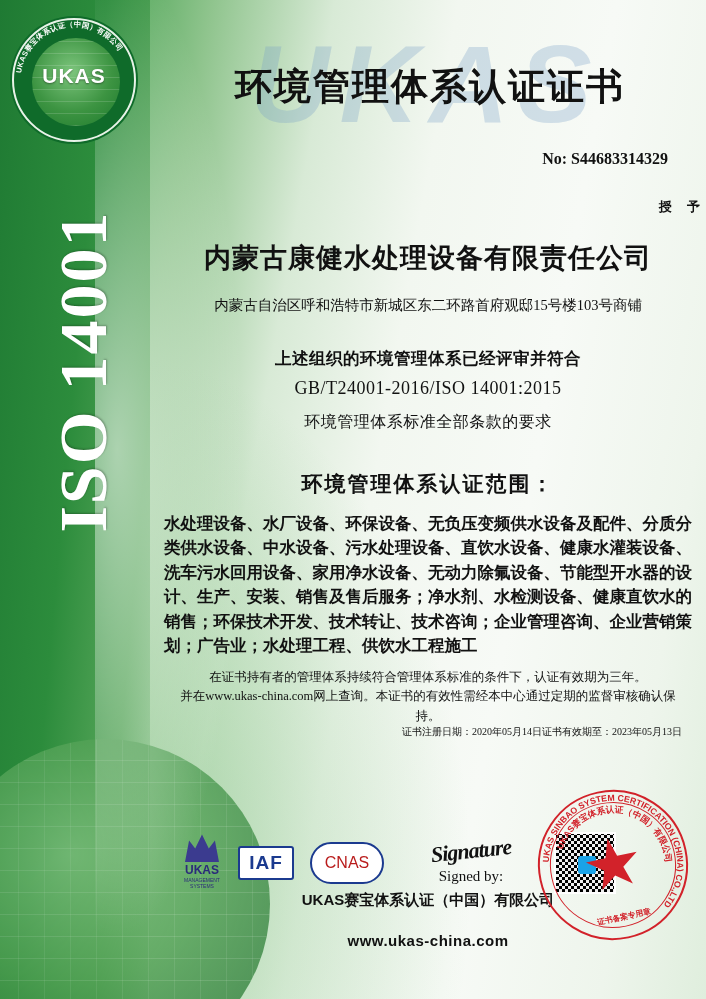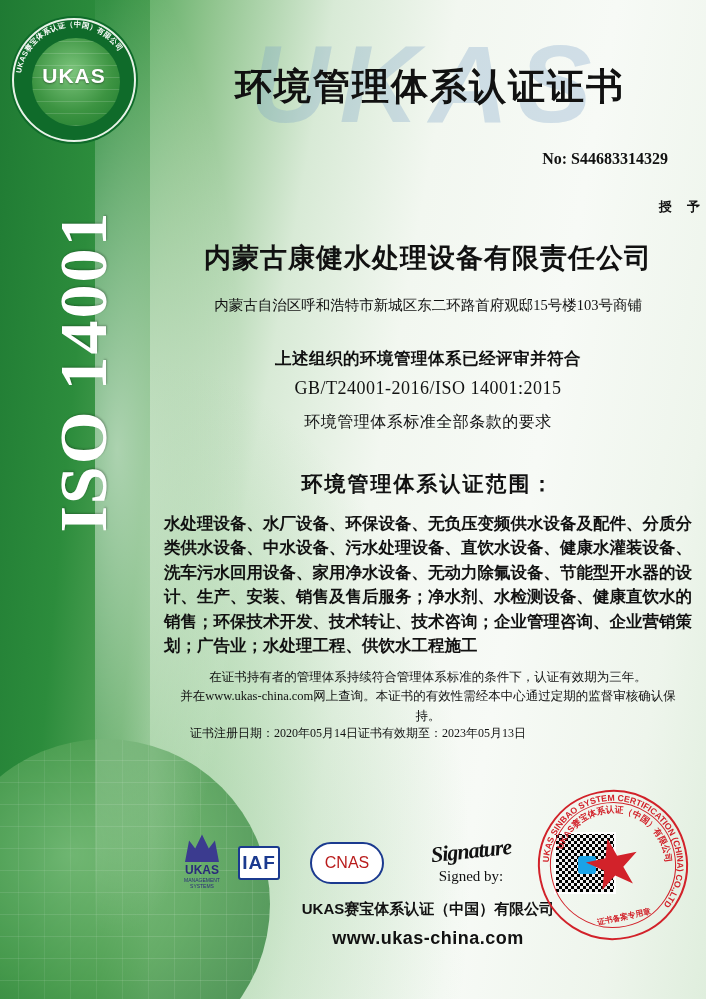--- a/index.html
+++ b/index.html
@@ -143,39 +143,39 @@
     line-height:1.48;
     text-align:justify;
     text-justify:inter-ideograph;
   }
   .note {
     position:absolute; left:22px; right:22px; top:668px;
     font-size:12.5px; color:#111; line-height:1.55; text-align:center;
   }
   .dates {
     position:absolute; left:40px; right:24px; top:725px;
-    display:flex; justify-content:flex-start;
-    font-size:12px; color:#111;
+    display:flex; justify-content:flex-end;
+    font-size:10px; color:#111;
   }
 
   
   .logos { position:absolute; left:0; right:0; top:832px; height:64px; }
   .logo-ukas-small {
     position:absolute; left:26px; top:0; width:52px; text-align:center;
   }
   .crown {
     width:34px; height:30px; margin:0 auto;
     background: #3b3b8f;
     clip-path: polygon(0% 100%, 12% 28%, 30% 55%, 50% 8%, 70% 55%, 88% 28%, 100% 100%);
   }
   .logo-ukas-small .lbl { font-family:"Liberation Sans", sans-serif; font-weight:bold; font-size:12px; color:#2b2b7a; margin-top:1px;}
   .logo-ukas-small .sub { font-family:"Liberation Sans", sans-serif; font-size:5px; color:#2b2b7a; line-height:1.2;}
 
   .logo-iaf {
-    position:absolute; left:88px; top:14px; width:42px; height:34px;
+    position:absolute; left:88px; top:14px; width:56px; height:34px;
     border:2px solid #1b3a8f; border-radius:3px;
     background:#fff;
     font-family:"Liberation Sans", sans-serif; font-weight:bold; font-size:19px; color:#1b3a8f;
     display:flex; align-items:center; justify-content:center; letter-spacing:1px;
   }
   .logo-cnas {
     position:absolute; left:160px; top:10px; width:74px; height:42px;
     border:2px solid #1b3a8f; border-radius:21px;
     background:#fff;
     font-family:"Liberation Sans", sans-serif; font-weight:normal; font-size:16px; color:#b91c1c;
@@ -217,21 +217,21 @@
     background:#d2222a;
     clip-path: polygon(50% 0%, 61% 35%, 98% 35%, 68% 57%, 79% 91%, 50% 70%, 21% 91%, 32% 57%, 2% 35%, 39% 35%);
   }
   .stamp svg text { font-family:"Liberation Sans", sans-serif; fill:#d2222a; font-size:9px; font-weight:bold; }
   .stamp .inner-ring{ position:absolute; left:10px; top:10px; right:10px; bottom:10px; border:1px solid #d2222a; border-radius:50%;}
 
   .footer {
     position:absolute; left:0; right:0; bottom:50px; text-align:center;
   }
   .footer .f1 { font-family:"Liberation Sans", sans-serif; font-size:15px; font-weight:bold; color:#111; }
-  .footer .f2 { font-family:"Liberation Sans", sans-serif; font-size:18px; font-weight:bold; color:#111; margin-top:9px; letter-spacing:0.5px;}
+  .footer .f2 { font-family:"Liberation Sans", sans-serif; font-size:15px; font-weight:bold; color:#111; margin-top:22px; letter-spacing:0.5px;}
 </style>
 </head>
 <body>
 
 <div class="cert">
 
   <div class="left-band"></div>
   <div class="globe"></div>
   <div class="swoosh"></div>
 

